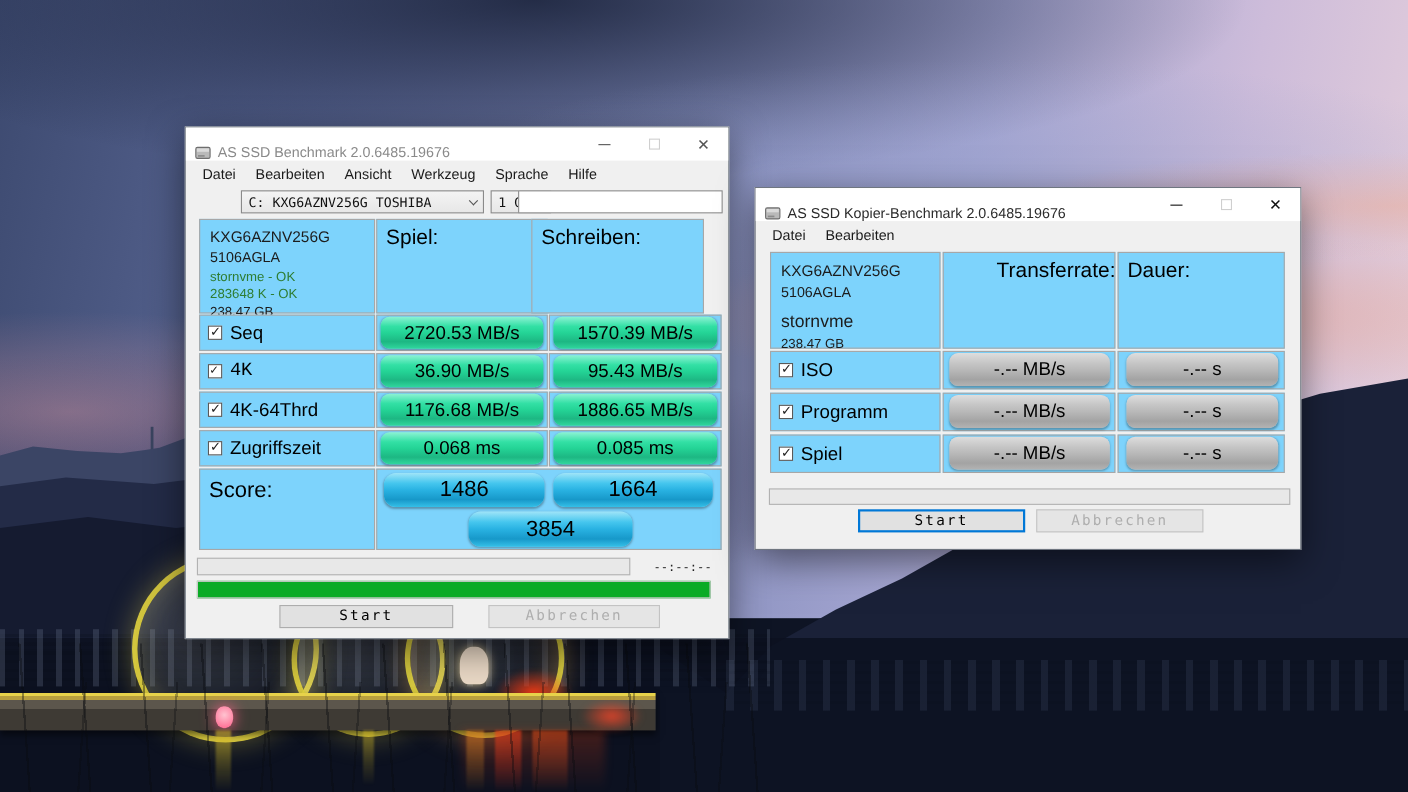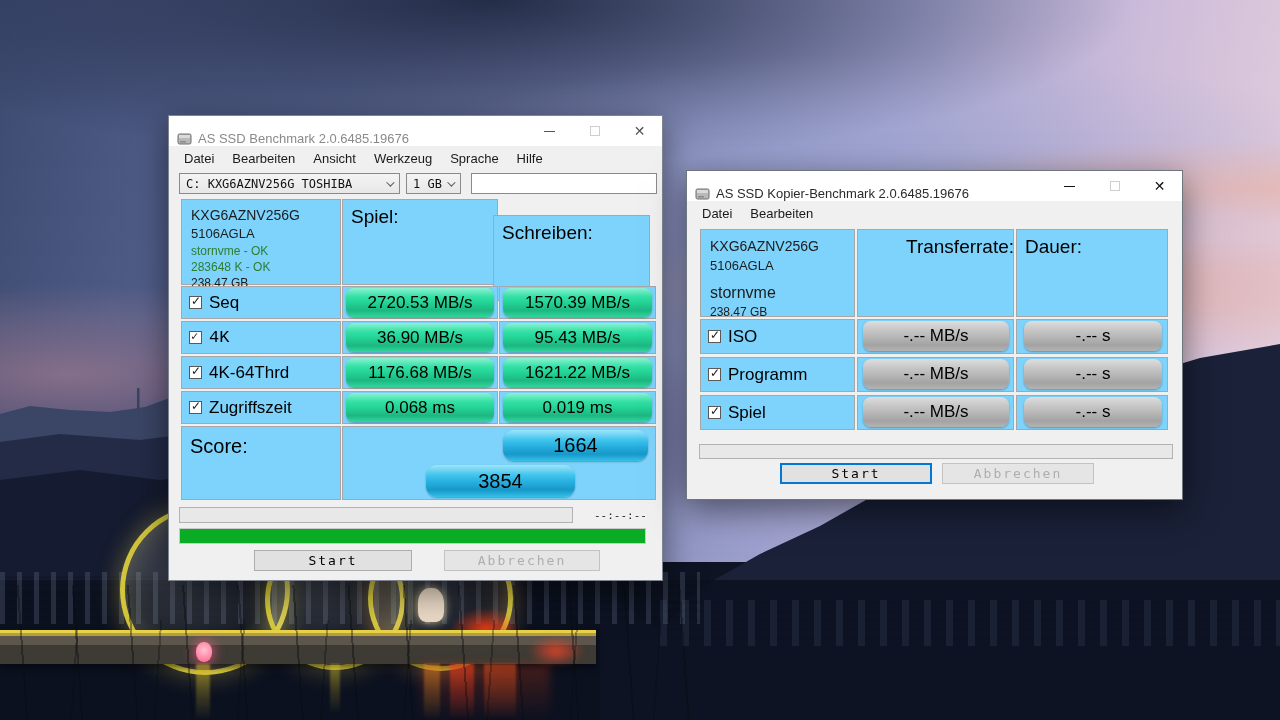--- a/index.html
+++ b/index.html
@@ -56,21 +56,21 @@
   .cap-btn { width:45px; height:30px; display:flex; align-items:center; justify-content:center; font-size:13px; color:#555; }
   .w2 .cap-btn { color:#111; }
   .min-glyph { width:11px; border-top:1px solid currentColor; display:inline-block; }
   .max-box { width:10px; height:10px; border:1px solid #cfcfcf; display:inline-block; }
   .close-glyph { font-size:14px; line-height:1; }
   .menubar { height:24px; display:flex; align-items:center; padding-left:6px; font-size:13px; color:#1a1a1a; }
   .menu-item { padding:3px 9px; }
 
   .combo { position:absolute; height:21px; border:1px solid #8a8a8a;
     background:linear-gradient(180deg,#f4f4f4,#e7e7e7); display:flex; align-items:center;
-    font-family:"DejaVu Sans Mono", monospace; font-size:12px; color:#111; padding:0 6px; }
+    font-family:"DejaVu Sans Mono", monospace; font-size:12px; color:#111; padding:0 6px;margin-left:40px; }
   .chev { position:absolute; right:7px; top:7px; width:6px; height:6px; border-right:1px solid #555;
     border-bottom:1px solid #555; transform:rotate(45deg) translateY(-2px); }
   .textfield { position:absolute; height:21px; background:#fff; border:1px solid #8a8a8a; font-size:12px; padding:0 4px; }
 
   .cell { position:absolute; background:#7dd3fc; border:1px solid #a7a7a7; }
   .hdr { font-size:19px; color:#000; padding:6px 0 0 8px; }
   .info-line { padding-left:9px; color:#1c1c1c; }
   .ok-green { color:#2e7d32; }
 
   .rowlabel { display:flex; align-items:center; font-size:17px; color:#000; padding-left:7px; gap:7px; }
@@ -173,21 +173,21 @@
   <input class="textfield" style="left: 302px; top: 57px; width: 186px;" value="">
 
   <div class="cell" style="left:12px;top:83px;width:160px;height:86px;">
     <div class="info-line" style="font-size:14px;padding-top:7px;">KXG6AZNV256G</div>
     <div class="info-line" style="font-size:13px;padding-top:3px;">5106AGLA</div>
     <div class="info-line ok-green" style="font-size:12px;padding-top:3px;">stornvme - OK</div>
     <div class="info-line ok-green" style="font-size:12px;padding-top:2px;">283648 K - OK</div>
     <div class="info-line" style="font-size:12px;padding-top:2px;">238.47 GB</div>
   </div>
   <div class="cell hdr" style="left:173px;top:83px;width:156px;height:86px;">Spiel:</div>
-  <div class="cell hdr" style="left:324px;top:83px;width:157px;height:86px;margin-top:16px;">Schreiben:</div>
+  <div class="cell hdr" style="left:314px;top:83px;width:157px;height:86px;">Schreiben:</div>
 
   <div class="cell rowlabel" style="left:12px;top:170px;width:160px;height:33px;">
     <span class="checkbox"></span>
       <span>Seq</span>
   </div>
   <div class="cell" style="left:173px;top:170px;width:156px;height:33px;"></div>
   <div class="badge green" style="left:177px;top:172px;width:148px;height:29px;">2720.53 MB/s</div>
   <div class="cell" style="left:330px;top:170px;width:157px;height:33px;"></div>
   <div class="badge green" style="left:334px;top:172px;width:149px;height:29px;">1570.39 MB/s</div>
 
@@ -200,35 +200,36 @@
   <div class="cell" style="left:330px;top:205px;width:157px;height:33px;"></div>
   <div class="badge green" style="left:334px;top:207px;width:149px;height:29px;">95.43 MB/s</div>
 
   <div class="cell rowlabel" style="left:12px;top:240px;width:160px;height:33px;">
     <span class="checkbox"></span>
       <span>4K-64Thrd</span>
   </div>
   <div class="cell" style="left:173px;top:240px;width:156px;height:33px;"></div>
   <div class="badge green" style="left:177px;top:242px;width:148px;height:29px;">1176.68 MB/s</div>
   <div class="cell" style="left:330px;top:240px;width:157px;height:33px;"></div>
-  <div class="badge green" style="left:334px;top:242px;width:149px;height:29px;">1621.22 MB/s</div>
+  <div class="badge green" style="left:334px;top:242px;width:149px;height:29px;">1886.65 MB/s</div>
 
   <div class="cell rowlabel" style="left:12px;top:275px;width:160px;height:33px;">
     <span class="checkbox"></span>
       <span>Zugriffszeit</span>
   </div>
   <div class="cell" style="left:173px;top:275px;width:156px;height:33px;"></div>
   <div class="badge green" style="left:177px;top:277px;width:148px;height:29px;">0.068 ms</div>
   <div class="cell" style="left:330px;top:275px;width:157px;height:33px;"></div>
-  <div class="badge green" style="left:334px;top:277px;width:149px;height:29px;">0.019 ms</div>
+  <div class="badge green" style="left:334px;top:277px;width:149px;height:29px;">0.085 ms</div>
 
   <div class="cell" style="left:12px;top:310px;width:160px;height:74px;">
     <div style="font-size:20px;color:#000;padding:8px 0 0 8px;">Score:</div>
   </div>
   <div class="cell" style="left:173px;top:310px;width:314px;height:74px;"></div>
+  <div class="badge blue" style="left:180px;top:314px;width:146px;height:31px;">1486</div>
   <div class="badge blue" style="left:334px;top:314px;width:145px;height:31px;">1664</div>
   <div class="badge blue" style="left:257px;top:349px;width:149px;height:32px;">3854</div>
 
   <div class="pbar" style="left:10px;top:391px;width:394px;height:16px;"></div>
   <div class="time-label" style="left:425px;top:393px;">--:--:--</div>
   <div class="greenbar" style="left:10px;top:412px;width:467px;height:16px;"></div>
 
   <div class="btn" style="left:85px;top:434px;width:158px;">Start</div>
   <div class="btn disabled" style="left:275px;top:434px;width:156px;">Abbrechen</div>
 </div>

